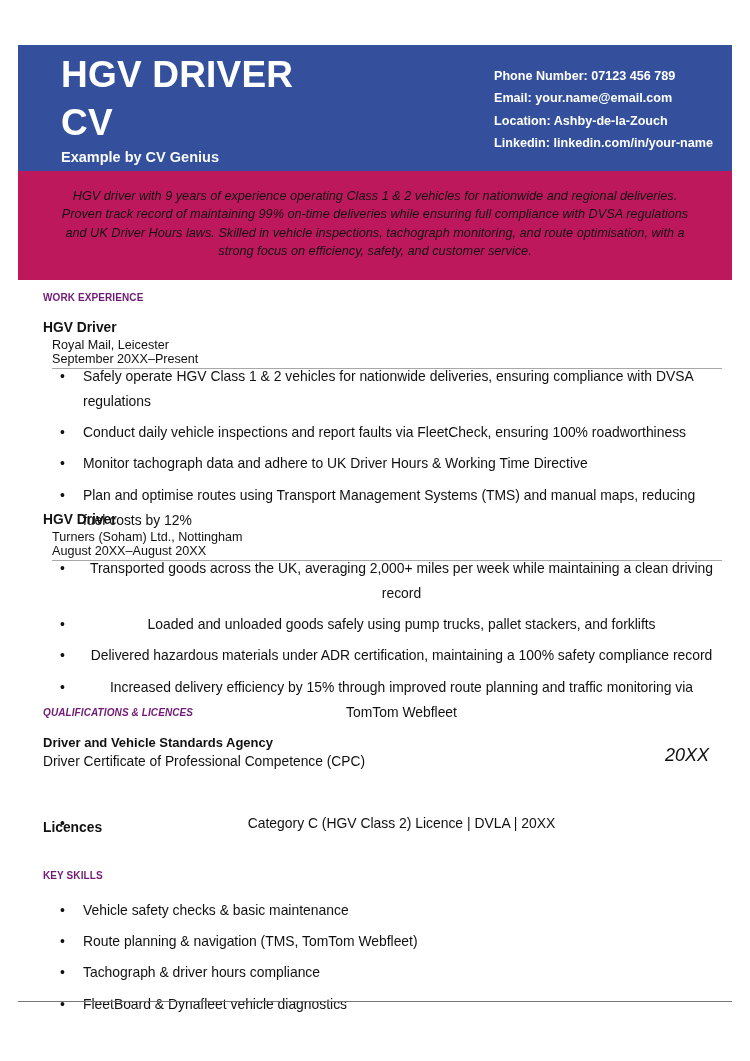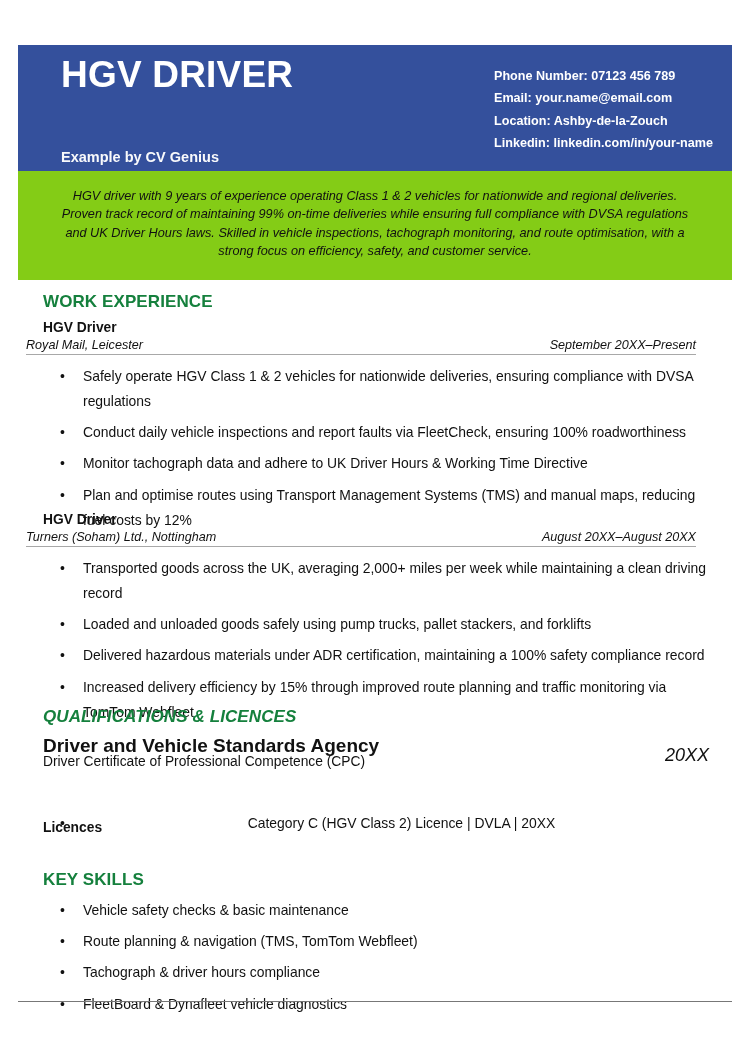--- a/index.html
+++ b/index.html
@@ -19,69 +19,71 @@
     position: absolute; left: 43px; top: 104px;
     font-size: 14.5px; font-weight: bold; opacity: 0.97;
   }
   .contact {
     position: absolute; left: 476px; top: 20px;
     font-size: 12.6px; font-weight: bold; line-height: 22.3px;
   }
 
   .summary {
     position: absolute; left: 18px; top: 171px; width: 714px; height: 109px;
-    background: #84cc16;
+    background: #be185d;
     padding: 16px 40px 0 40px;
     text-align: center; font-style: italic;
     font-size: 12.7px; line-height: 18.3px; color: #111;
   }
 
   .section-title {
     position: absolute; left: 43px;
-    color: #15803d; font-weight: bold; font-size: 17px; letter-spacing: 0.1px;
+    color: #701a75; font-weight: bold; font-size: 10px; letter-spacing: 0.1px;
   }
   .job-title {
     position: absolute; left: 43px; font-weight: bold; font-size: 13.8px;
   }
   .job-meta {
-    position: absolute; left: 26px; width: 670px;
+    position: absolute; left: 52px; width: 670px;
     display: flex; justify-content: space-between;
-    font-style: italic; font-size: 12.6px;
+    font-size: 12.6px;
     padding-bottom: 2px;
     border-bottom: 1.5px solid #a8a8a8;
+    flex-direction: column;
   }
   ul.bullets {
     position: absolute; left: 60px; width: 660px;
     list-style: none;
   }
   ul.bullets li {
     position: relative; padding-left: 23px;
     font-size: 13.9px; line-height: 25px;
     margin-bottom: 6.2px;
   }
   ul.bullets li::before {
     content: "\2022"; position: absolute; left: 0; top: 0;
     font-size: 14px;
   }
-  .qual-org { position: absolute; left: 43px; font-weight: bold; font-size: 19px; }
+  .qual-org { position: absolute; left: 43px; font-weight: bold; font-size: 13px; }
   .qual-cert { position: absolute; left: 43px; font-size: 13.8px; }
   .qual-date { position: absolute; right: 41px; font-style: italic; font-size: 18px; }
   .sub-heading { position: absolute; left: 43px; font-weight: bold; font-size: 13.8px; }
 
   .bottom-rule {
     position: absolute; left: 18px; top: 1001px; width: 714px; height: 0;
     border-top: 1.5px solid #777;
   }
 </style>
 </head>
 <body>
 
 <div class="header">
   <div class="title">
     <div>HGV DRIVER</div>
+    <div>CV</div>
   </div>
   <div class="subtitle">Example by CV Genius</div>
   <div class="contact">
     <div>Phone Number: 07123 456 789</div>
     <div>Email: your.name@email.com</div>
     <div>Location: Ashby-de-la-Zouch</div>
     <div>Linkedin: linkedin.com/in/your-name</div>
   </div>
 </div>
 
@@ -99,21 +101,21 @@
   <li>Conduct daily vehicle inspections and report faults via FleetCheck, ensuring 100% roadworthiness</li>
   <li>Monitor tachograph data and adhere to UK Driver Hours &amp; Working Time Directive</li>
   <li>Plan and optimise routes using Transport Management Systems (TMS) and manual maps, reducing fuel costs by 12%</li>
 </ul>
 
 <div class="job-title" style="top:512px;">HGV Driver</div>
 <div class="job-meta" style="top:530px;">
   <span>Turners (Soham) Ltd., Nottingham</span>
   <span>August 20XX–August 20XX</span>
 </div>
-<ul class="bullets" style="top:556px;">
+<ul class="bullets" style="top:556px;text-align:center;">
   <li>Transported goods across the UK, averaging 2,000+ miles per week while maintaining a clean driving record</li>
   <li>Loaded and unloaded goods safely using pump trucks, pallet stackers, and forklifts</li>
   <li>Delivered hazardous materials under ADR certification, maintaining a 100% safety compliance record</li>
   <li>Increased delivery efficiency by 15% through improved route planning and traffic monitoring via TomTom Webfleet</li>
 </ul>
 
 <div class="section-title" style="top:707px;font-style:italic;">QUALIFICATIONS &amp; LICENCES</div>
 <div class="qual-org" style="top:735px;">Driver and Vehicle Standards Agency</div>
 <div class="qual-cert" style="top:754px;">Driver Certificate of Professional Competence (CPC)</div>
 <div class="qual-date" style="top:745px;">20XX</div>

